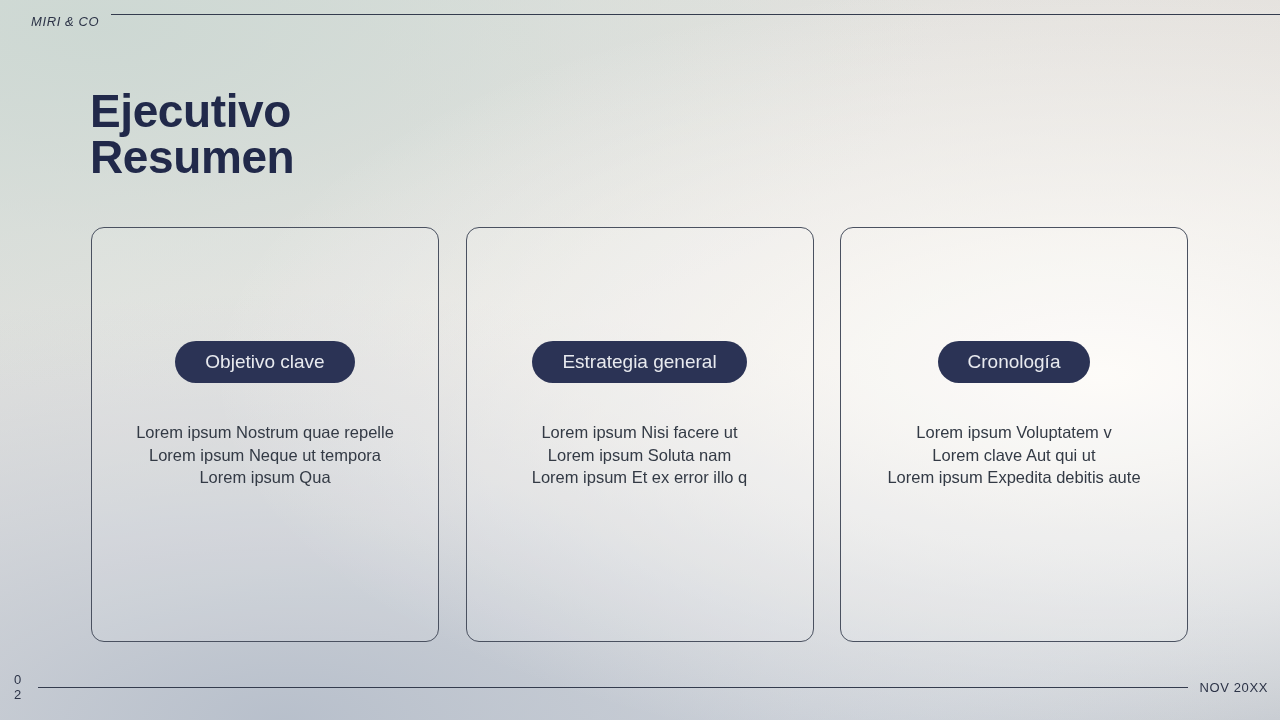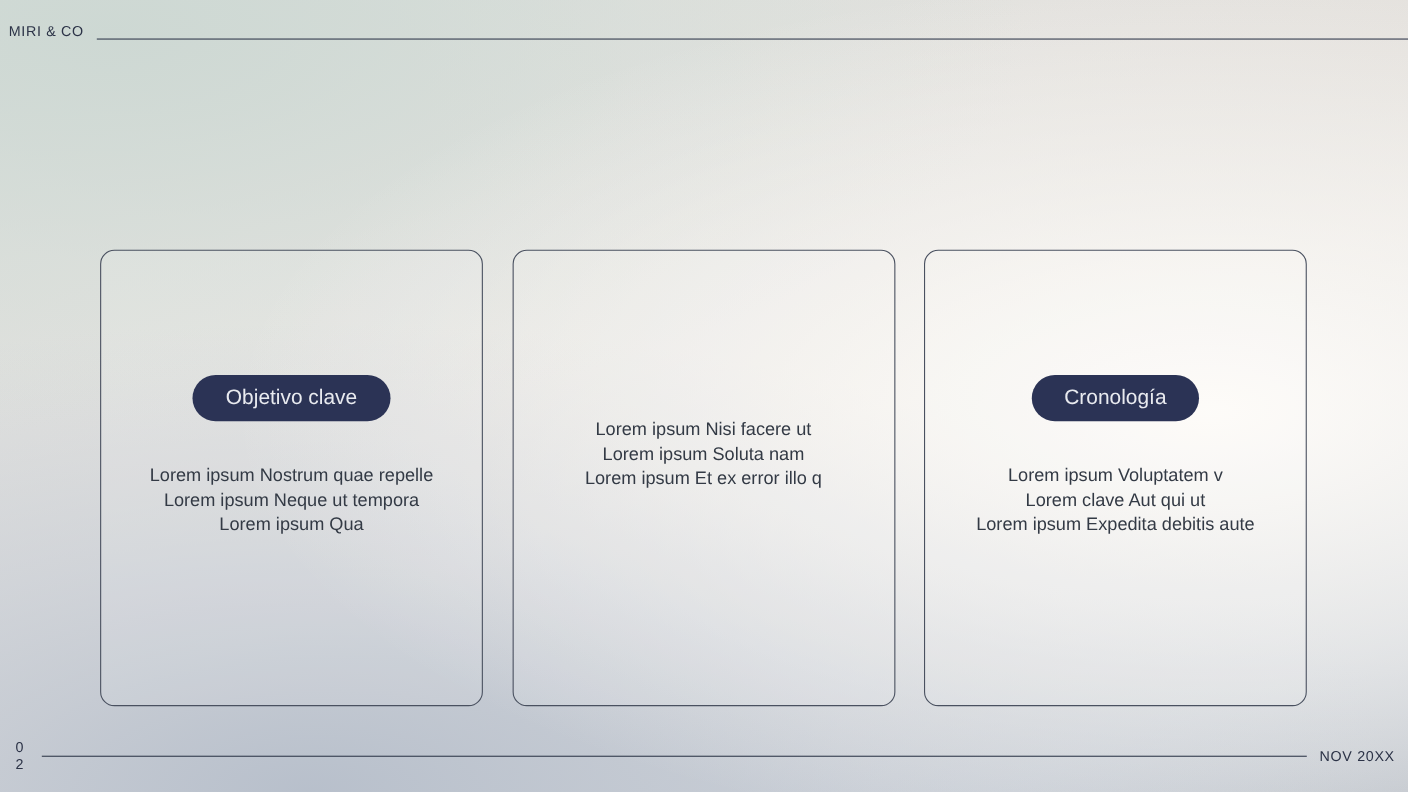--- a/index.html
+++ b/index.html
@@ -24,25 +24,26 @@
       radial-gradient(90% 70% at 8% 4%, rgba(205,216,211,0.95) 0%, rgba(214,221,216,0.45) 42%, rgba(222,224,220,0.0) 72%),
       radial-gradient(105% 80% at 22% 100%, rgba(183,191,203,0.98) 0%, rgba(195,201,211,0.6) 38%, rgba(214,216,219,0.0) 74%),
       radial-gradient(95% 70% at 100% 6%, rgba(228,225,221,0.95) 0%, rgba(231,228,224,0.35) 45%, rgba(231,229,225,0.0) 75%),
       linear-gradient(160deg, #d3dbd7 0%, #e2e2df 34%, #e8e6e2 56%, #ced3d9 88%, #c2c7ce 100%);
   }
 
   
   .header {
     position: absolute;
     top: 14px;
-    left: 8px;
+    left: 31px;
     right: 0;
     height: 22px;
     display: flex;
-    align-items: flex-end;
+    align-items: flex-start;
+    font-style: italic;
   }
   .brand {
     font-size: 13px;
     letter-spacing: 0.6px;
     color: #2c3347;
     white-space: nowrap;
   }
   .header-rule {
     flex: 1;
     height: 1px;
@@ -140,33 +141,38 @@
 </head>
 <body>
 
 <div class="slide">
 
   <div class="header">
     <div class="brand">MIRI &amp; CO</div>
     <div class="header-rule"></div>
   </div>
 
+  <div class="title">
+    <span class="title-line">Ejecutivo</span>
+    <span class="title-line">Resumen</span>
+  </div>
 
   <div class="cards">
 
     <div class="card">
       <div class="pill">Objetivo clave</div>
       <div class="card-body">
         <span class="line">Lorem ipsum Nostrum quae repelle</span>
         <span class="line">Lorem ipsum Neque ut tempora</span>
         <span class="line">Lorem ipsum Qua</span>
       </div>
     </div>
 
     <div class="card">
+      <div class="pill">Estrategia general</div>
       <div class="card-body">
         <span class="line">Lorem ipsum Nisi facere ut</span>
         <span class="line">Lorem ipsum Soluta nam</span>
         <span class="line">Lorem ipsum Et ex error illo q</span>
       </div>
     </div>
 
     <div class="card">
       <div class="pill">Cronología</div>
       <div class="card-body">

